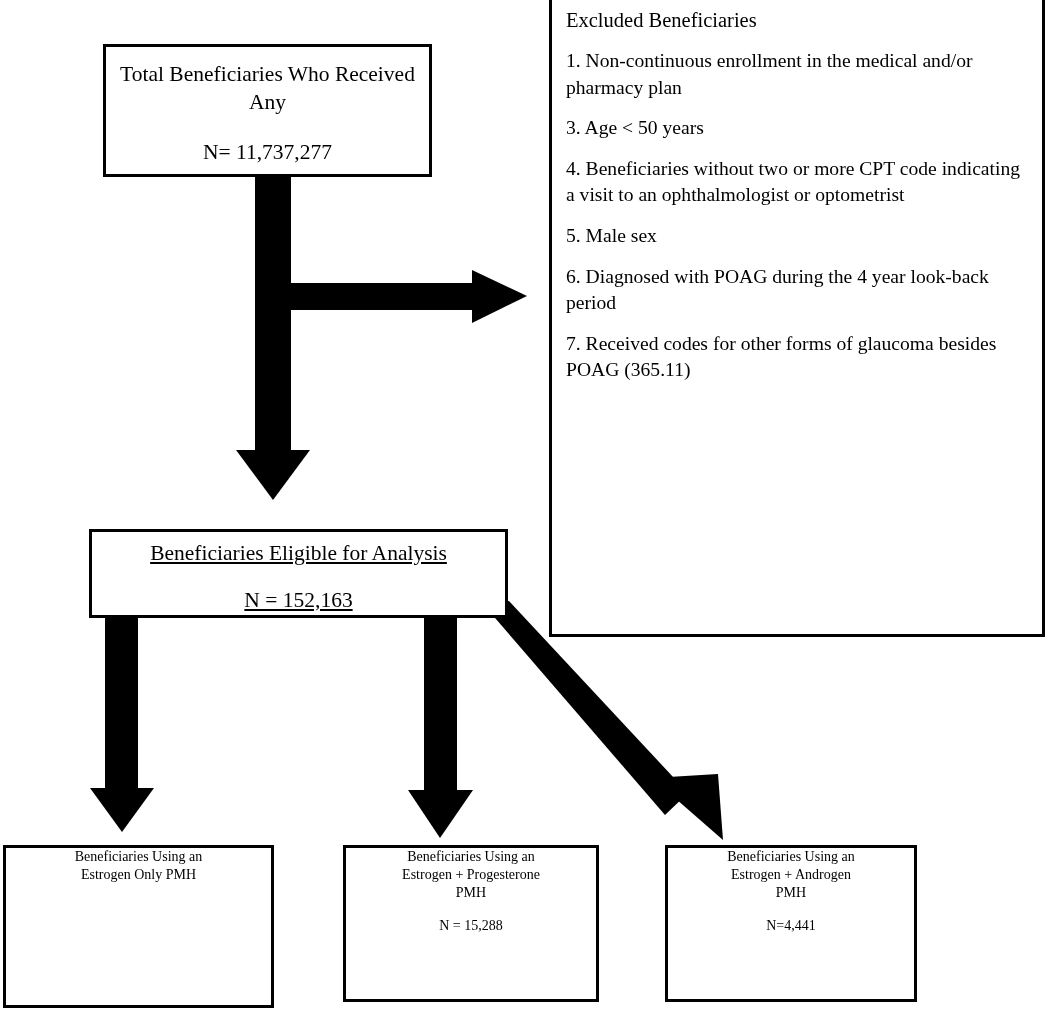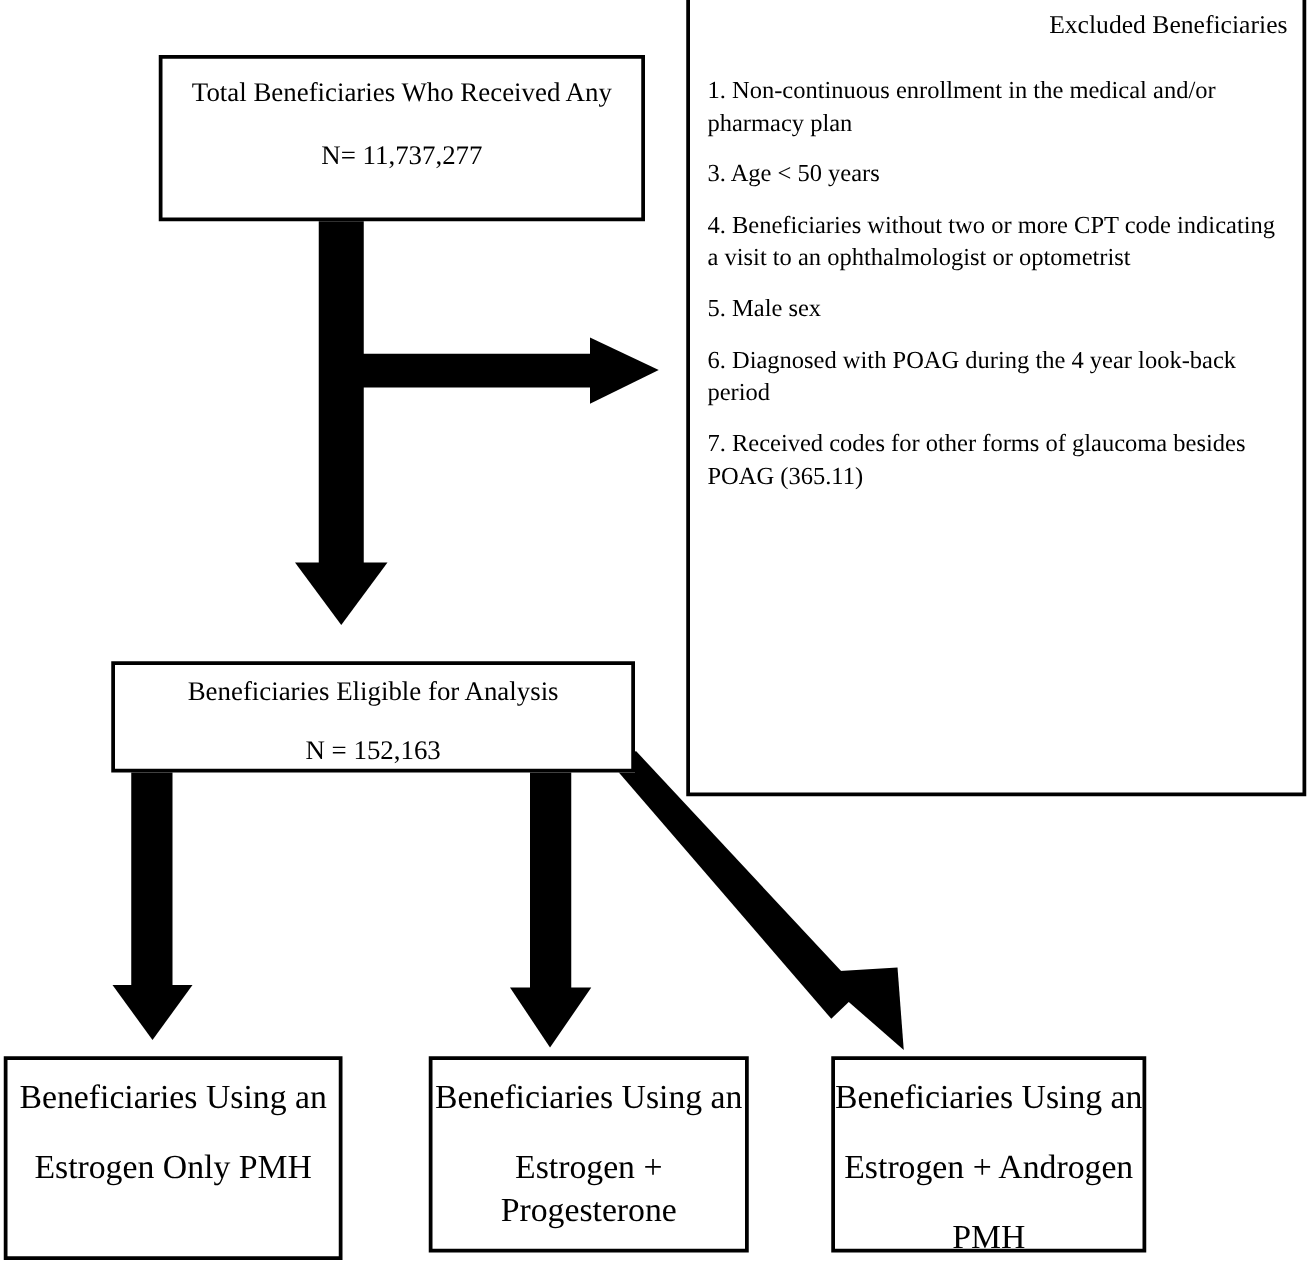--- a/index.html
+++ b/index.html
@@ -34,67 +34,66 @@
     display: block;
     width: 100%;
   }
   .node .spacer {
     display: block;
     height: 1.05em;
   }
 
   
   #node-total {
-    left: 127px;
+    left: 103px;
     top: 44px;
-    width: 389px;
+    width: 329px;
     height: 133px;
     font-size: 21.5px;
     line-height: 1.28;
     padding-top: 14px;
   }
 
   
   #node-excluded {
     left: 549px;
     top: -4px;
     width: 496px;
     height: 641px;
     padding: 8px 12px 6px 14px;
     font-size: 19.6px;
     line-height: 1.34;
     align-items: stretch;
     text-align: left;
   }
   #node-excluded .ex-title {
-    text-align: right;
+    text-align: left;
     font-size: 20.5px;
-    margin-bottom: 26px;
+    margin-bottom: 14px;
   }
   #node-excluded .ex-item {
     margin-bottom: 14.5px;
   }
 
   
   #node-eligible {
     left: 89px;
     top: 529px;
     width: 419px;
     height: 89px;
     font-size: 21.5px;
     line-height: 1.3;
     padding-top: 8px;
+    text-decoration: underline;
   }
 
   
   .leaf {
-    font-size: 27px;
+    font-size: 14px;
     line-height: 1.3;
-    padding-top: 12px;
-    gap: 21px;
   }
   #node-estrogen-only {
     left: 3px;
     top: 845px;
     width: 271px;
     height: 163px;
   }
   #node-estrogen-progesterone {
     left: 343px;
     top: 845px;

